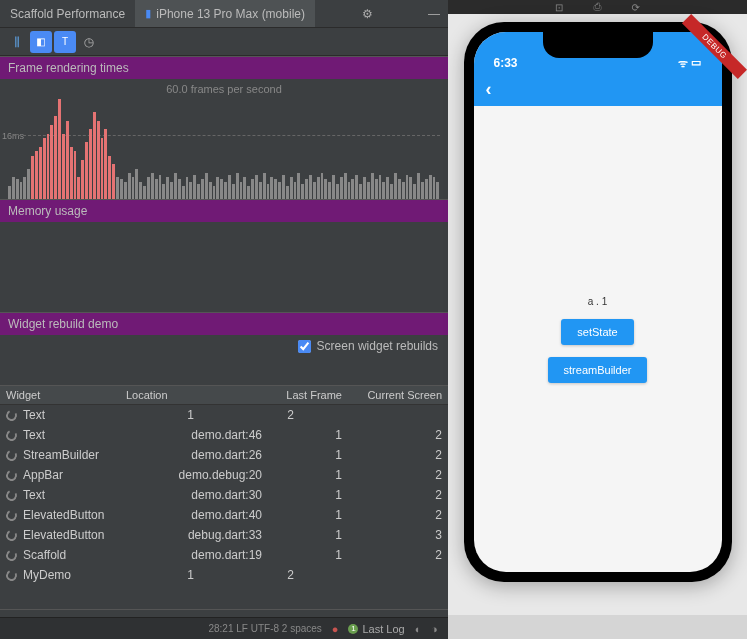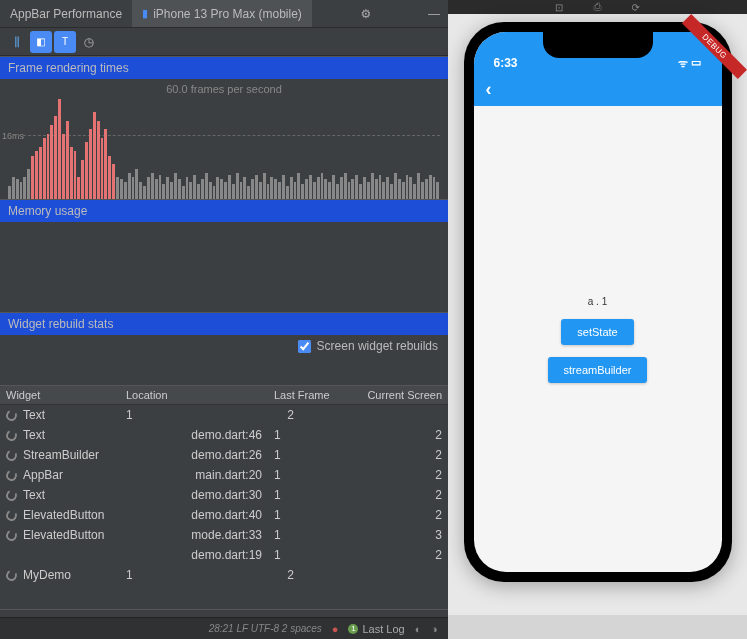--- a/index.html
+++ b/index.html
@@ -7,48 +7,48 @@
 .left-panel { width: 448px; background: #3c3f41; color: #bbb; display: flex; flex-direction: column; font-size: 12px; }
 .tab-bar { display: flex; align-items: center; height: 28px; background: #3c3f41; border-bottom: 1px solid #2b2b2b; }
 .tab { padding: 0 10px; height: 100%; display: flex; align-items: center; gap: 5px; cursor: pointer; }
 .tab.active { background: #4e5254; }
 .tab-icon-phone { color: #4a8af4; font-size: 11px; }
 .tab-gear { margin-left: auto; padding: 0 8px; color: #aaa; cursor: pointer; }
 .toolbar { display: flex; align-items: center; height: 28px; gap: 2px; padding: 0 6px; border-bottom: 1px solid #2b2b2b; }
 .tool-btn { width: 22px; height: 22px; display: flex; align-items: center; justify-content: center; cursor: pointer; border-radius: 3px; }
 .tool-btn.blue { background: #4a8af4; color: #fff; font-size: 10px; }
 .tool-btn.bars { color: #5fa3e6; }
-.section-header { padding: 4px 8px; color: #bbb; font-size: 12px; border-top: 1px solid #555; background: #1d4ed8; }
+.section-header { padding: 4px 8px; color: #bbb; font-size: 12px; border-top: 1px solid #555; background: #701a75; }
 .chart-area { height: 120px; position: relative; padding: 4px 8px 0 24px; }
 .fps-label { position: absolute; top: 4px; left: 50%; transform: translateX(-50%); color: #888; font-size: 11px; }
 .ms-label { position: absolute; left: 2px; top: 52px; font-size: 9px; color: #888; }
 .bars-row { position: absolute; bottom: 0; left: 8px; right: 8px; height: 100px; display: flex; align-items: flex-end; gap: 1px; }
 .bar { flex: 1; background: #888; min-width: 2px; }
 .bar.warn { background: #e57373; }
 .hline { position: absolute; left: 8px; right: 8px; border-top: 1px dashed #666; }
 .memory-area { height: 90px; }
 .stats-section { flex: 1; display: flex; flex-direction: column; }
 .track-row { display: flex; justify-content: flex-end; align-items: center; padding: 4px 10px; gap: 6px; }
 .track-row input { accent-color: #4a8af4; }
 .table { flex: 1; overflow: auto; margin-top: 28px; }
 .thead { display: flex; background: #45494b; border-top: 1px solid #555; border-bottom: 1px solid #333; font-size: 11px; color: #ccc; }
 .thead > div, .trow > div { padding: 3px 6px; }
 .col-widget { width: 120px; }
 .col-loc { flex: 1; text-align: right; }
-.col-lf { width: 80px; }
+.col-lf { width: 80px; text-align: right; }
 .col-cs { width: 100px; text-align: right; }
 .trow { display: flex; font-size: 12px; color: #ccc; }
 .ring-icon { display: inline-block; width: 11px; height: 11px; border: 2px solid #888; border-radius: 50%; margin-right: 6px; vertical-align: middle; border-top-color: transparent; transform: rotate(20deg); }
 .footer { display: flex; align-items: center; justify-content: space-between; padding: 6px 10px; border-top: 1px solid #555; font-size: 12px; }
 .footer .info-icon { color: #4a8af4; margin-right: 4px; }
 .open-devtools { color: #4a8af4; cursor: pointer; }
 .status-bar { position: absolute; bottom: 0; left: 0; width: 448px; height: 22px; background: #2f3133; display: flex; align-items: center; justify-content: flex-end; gap: 10px; padding: 0 10px; font-size: 11px; color: #aaa; border-top: 1px solid #222; }
 .event-log { display: flex; align-items: center; gap: 4px; }
 .green-dot { width: 10px; height: 10px; background: #6a9e4f; border-radius: 50%; display: inline-flex; align-items: center; justify-content: center; font-size: 8px; color: #fff; }
-.bottom-encoding { color: #888; font-size: 10px; font-style: italic; }
+.bottom-encoding { color: #888; font-size: 10px; }
 
 .right-panel { flex: 1; background: #e8e8e8; position: relative; display: flex; align-items: flex-start; justify-content: center; padding-top: 14px; }
 .top-icons { position: absolute; top: 0; right: 0; width: 100%; height: 14px; background: #2b2b2b; display: flex; justify-content: center; gap: 30px; align-items: center; color: #888; font-size: 10px; }
 .phone { width: 268px; height: 560px; background: #000; border-radius: 40px; padding: 10px; position: relative; box-shadow: 0 4px 20px rgba(0,0,0,0.3); margin-top: 8px; }
 .screen { width: 100%; height: 100%; background: #f5f5f5; border-radius: 32px; overflow: hidden; position: relative; }
 .notch { position: absolute; top: 0; left: 50%; transform: translateX(-50%); width: 110px; height: 26px; background: #000; border-radius: 0 0 16px 16px; z-index: 10; }
 .status-row { height: 40px; background: #2196f3; color: #fff; display: flex; align-items: flex-end; justify-content: space-between; padding: 0 20px 2px 20px; font-size: 12px; font-weight: 600; }
 .status-icons { display: flex; gap: 3px; align-items: center; font-size: 11px; }
 .app-bar { height: 34px; background: #2196f3; display: flex; align-items: center; padding: 0 12px; }
 .back-chevron { color: #fff; font-size: 18px; font-weight: bold; }
@@ -57,21 +57,21 @@
 .app-text { font-size: 10px; color: #333; }
 .app-btn { background: #2196f3; color: #fff; border: none; padding: 7px 16px; font-size: 11px; border-radius: 3px; box-shadow: 0 1px 3px rgba(0,0,0,0.2); cursor: pointer; }
 .right-footer-bar { position: absolute; bottom: 0; left: 0; right: 0; height: 24px; background: rgba(200,200,200,0.6); }
 </style>
 </head>
 <body>
 
 <div class="left-panel">
   <div class="tab-bar">
     <div class="tab">
-        <span>AppBar Performance</span>
+        <span>Scaffold Performance</span>
       </div>
     <div class="tab active">
         <span class="tab-icon-phone">▮</span>
         <span>iPhone 13 Pro Max (mobile)</span>
       </div>
     <div class="tab-gear">⚙</div>
     <div class="tab-gear">—</div>
   </div>
   <div class="toolbar">
     <div class="tool-btn bars">⫼</div>
@@ -197,21 +197,21 @@
         <div class="bar" style="height: 19.5652%;"></div>
         <div class="bar" style="height: 23.913%;"></div>
         <div class="bar" style="height: 21.7391%;"></div>
         <div class="bar" style="height: 17.3913%;"></div>
       </div>
   </div>
 
   <div class="section-header">Memory usage</div>
   <div class="memory-area"></div>
 
-  <div class="section-header">Widget rebuild stats</div>
+  <div class="section-header">Widget rebuild demo</div>
   <div class="stats-section">
     <div class="track-row">
       <input type="checkbox" checked="" style="">
       <span>Screen widget rebuilds</span>
     </div>
     <div class="table">
       <div class="thead">
         <div class="col-widget">Widget</div>
         <div class="col-loc" style="text-align:left">Location</div>
         <div class="col-lf">Last Frame</div>
@@ -230,43 +230,44 @@
             <div class="col-cs">2</div>
           </div>
           <div class="trow">
             <div class="col-widget"><span class="ring-icon"></span>StreamBuilder</div>
             <div class="col-loc">demo.dart:26</div>
             <div class="col-lf">1</div>
             <div class="col-cs">2</div>
           </div>
           <div class="trow">
             <div class="col-widget"><span class="ring-icon"></span>AppBar</div>
-            <div class="col-loc">main.dart:20</div>
+            <div class="col-loc">demo.debug:20</div>
             <div class="col-lf">1</div>
             <div class="col-cs">2</div>
           </div>
           <div class="trow">
             <div class="col-widget"><span class="ring-icon"></span>Text</div>
             <div class="col-loc">demo.dart:30</div>
             <div class="col-lf">1</div>
             <div class="col-cs">2</div>
           </div>
           <div class="trow">
             <div class="col-widget"><span class="ring-icon"></span>ElevatedButton</div>
             <div class="col-loc">demo.dart:40</div>
             <div class="col-lf">1</div>
             <div class="col-cs">2</div>
           </div>
           <div class="trow">
             <div class="col-widget"><span class="ring-icon"></span>ElevatedButton</div>
-            <div class="col-loc">mode.dart:33</div>
+            <div class="col-loc">debug.dart:33</div>
             <div class="col-lf">1</div>
             <div class="col-cs">3</div>
           </div>
           <div class="trow">
+            <div class="col-widget"><span class="ring-icon"></span>Scaffold</div>
             <div class="col-loc">demo.dart:19</div>
             <div class="col-lf">1</div>
             <div class="col-cs">2</div>
           </div>
           <div class="trow">
             <div class="col-widget"><span class="ring-icon"></span>MyDemo</div>
             <div class="col-lf">1</div>
             <div class="col-cs">2</div>
           </div>
         </div>

